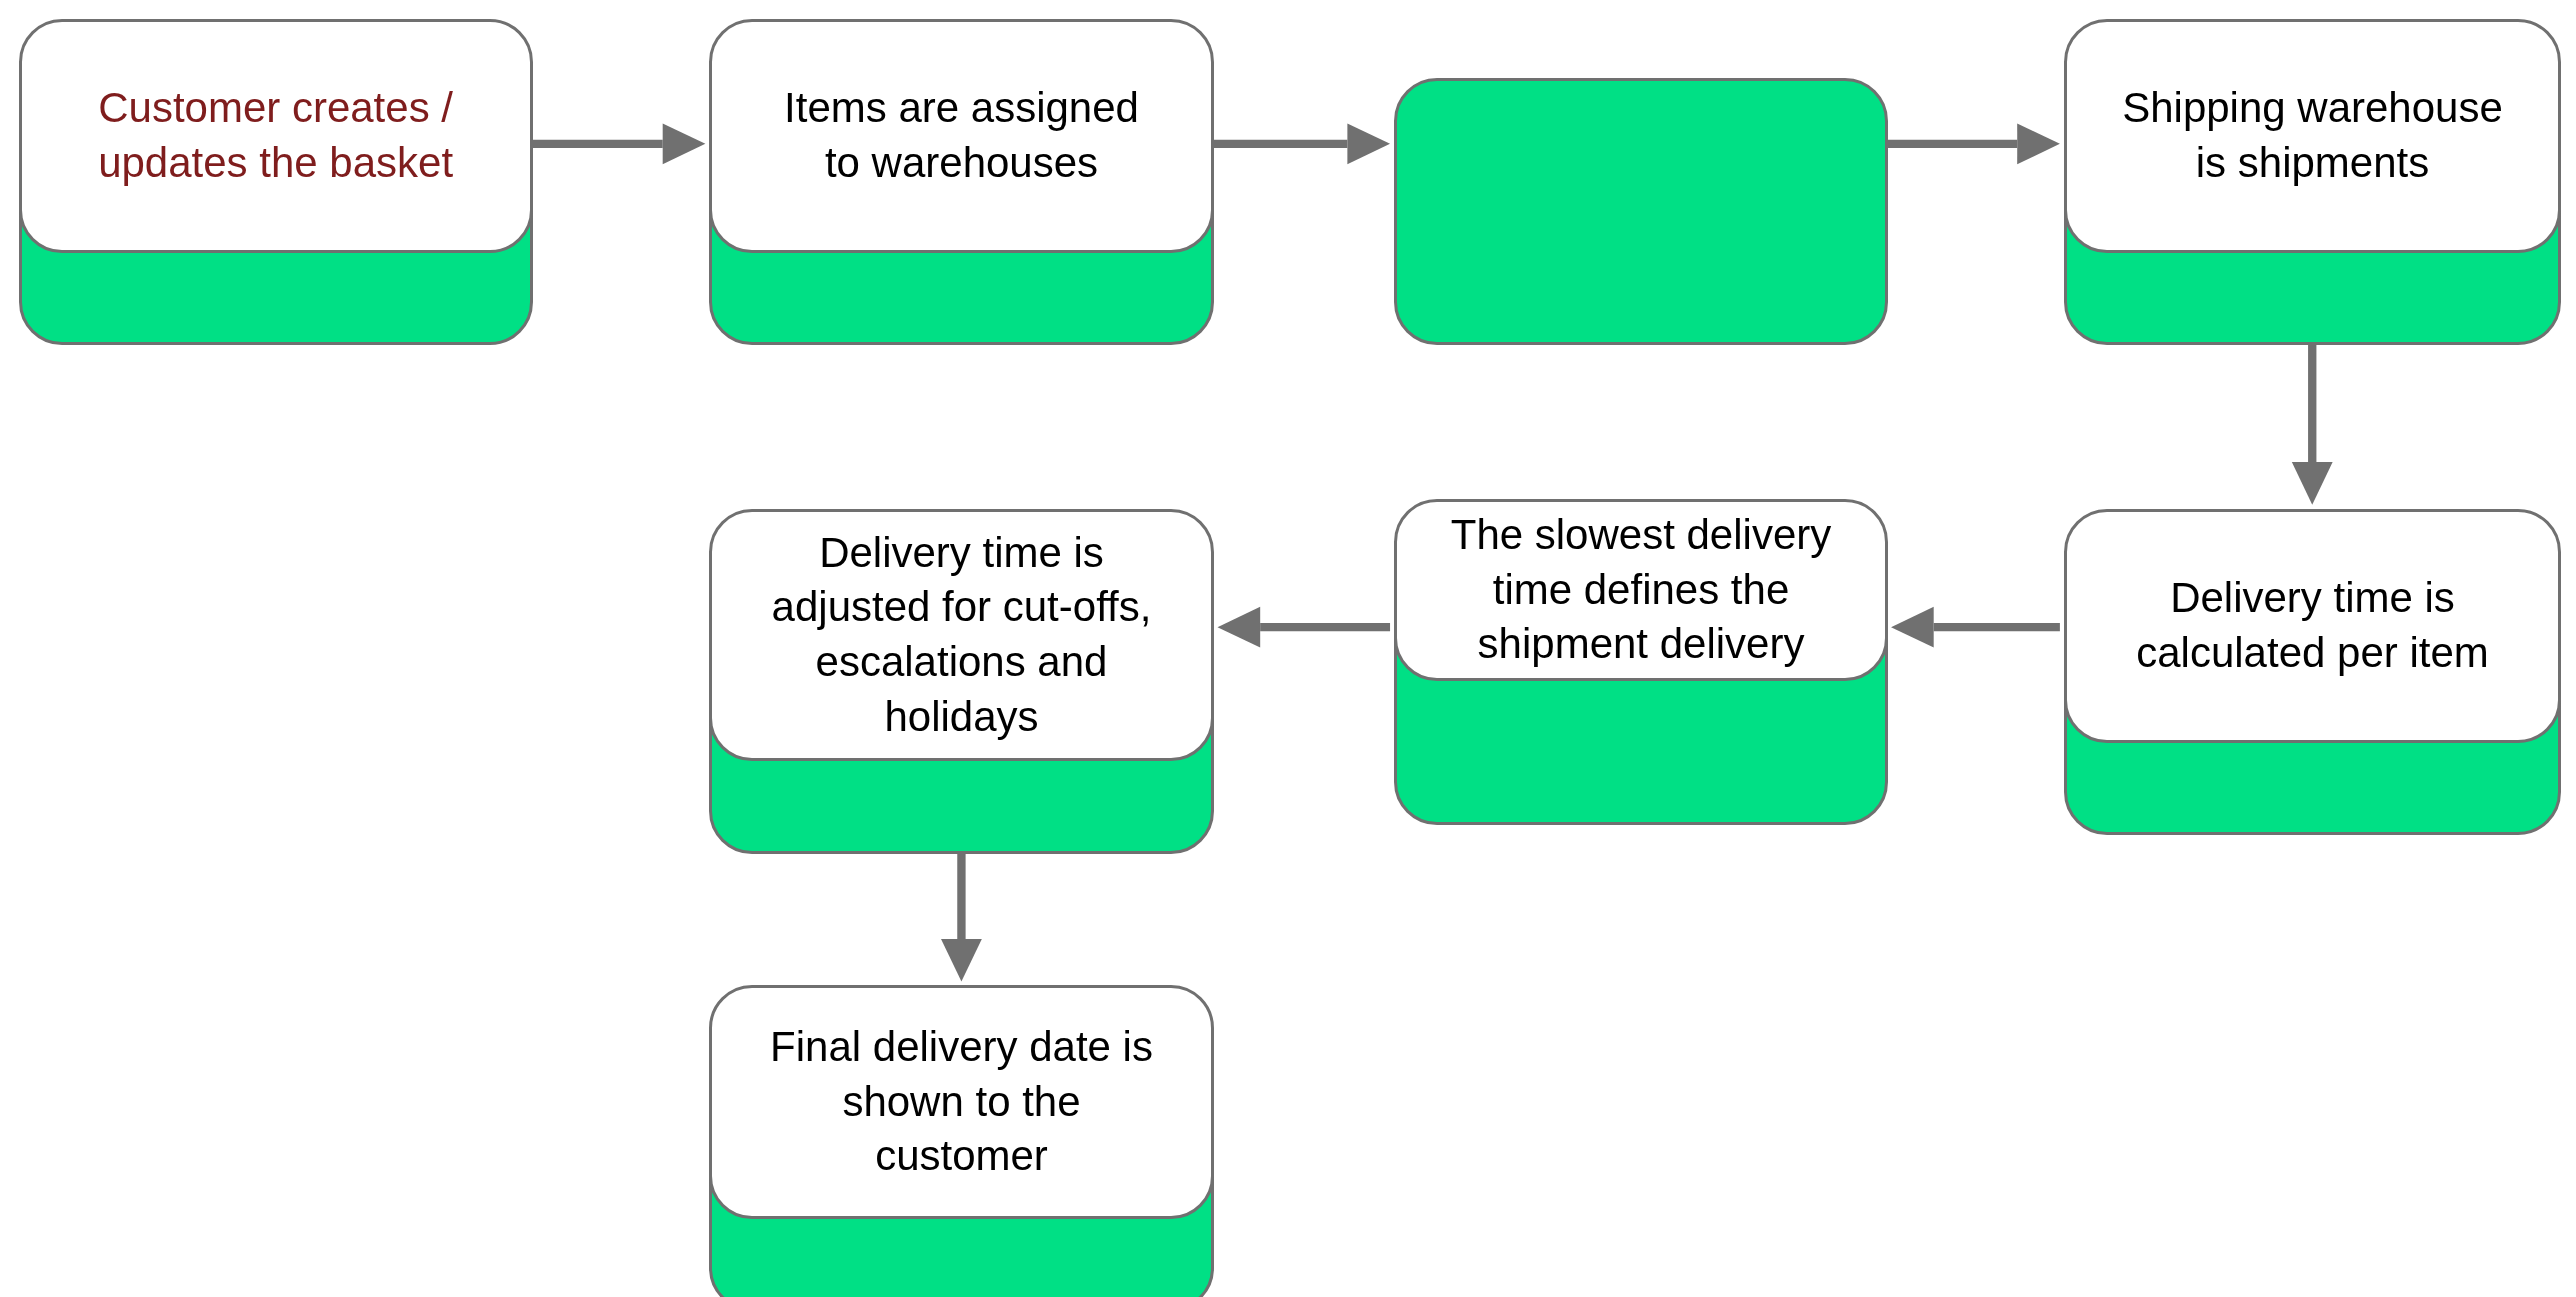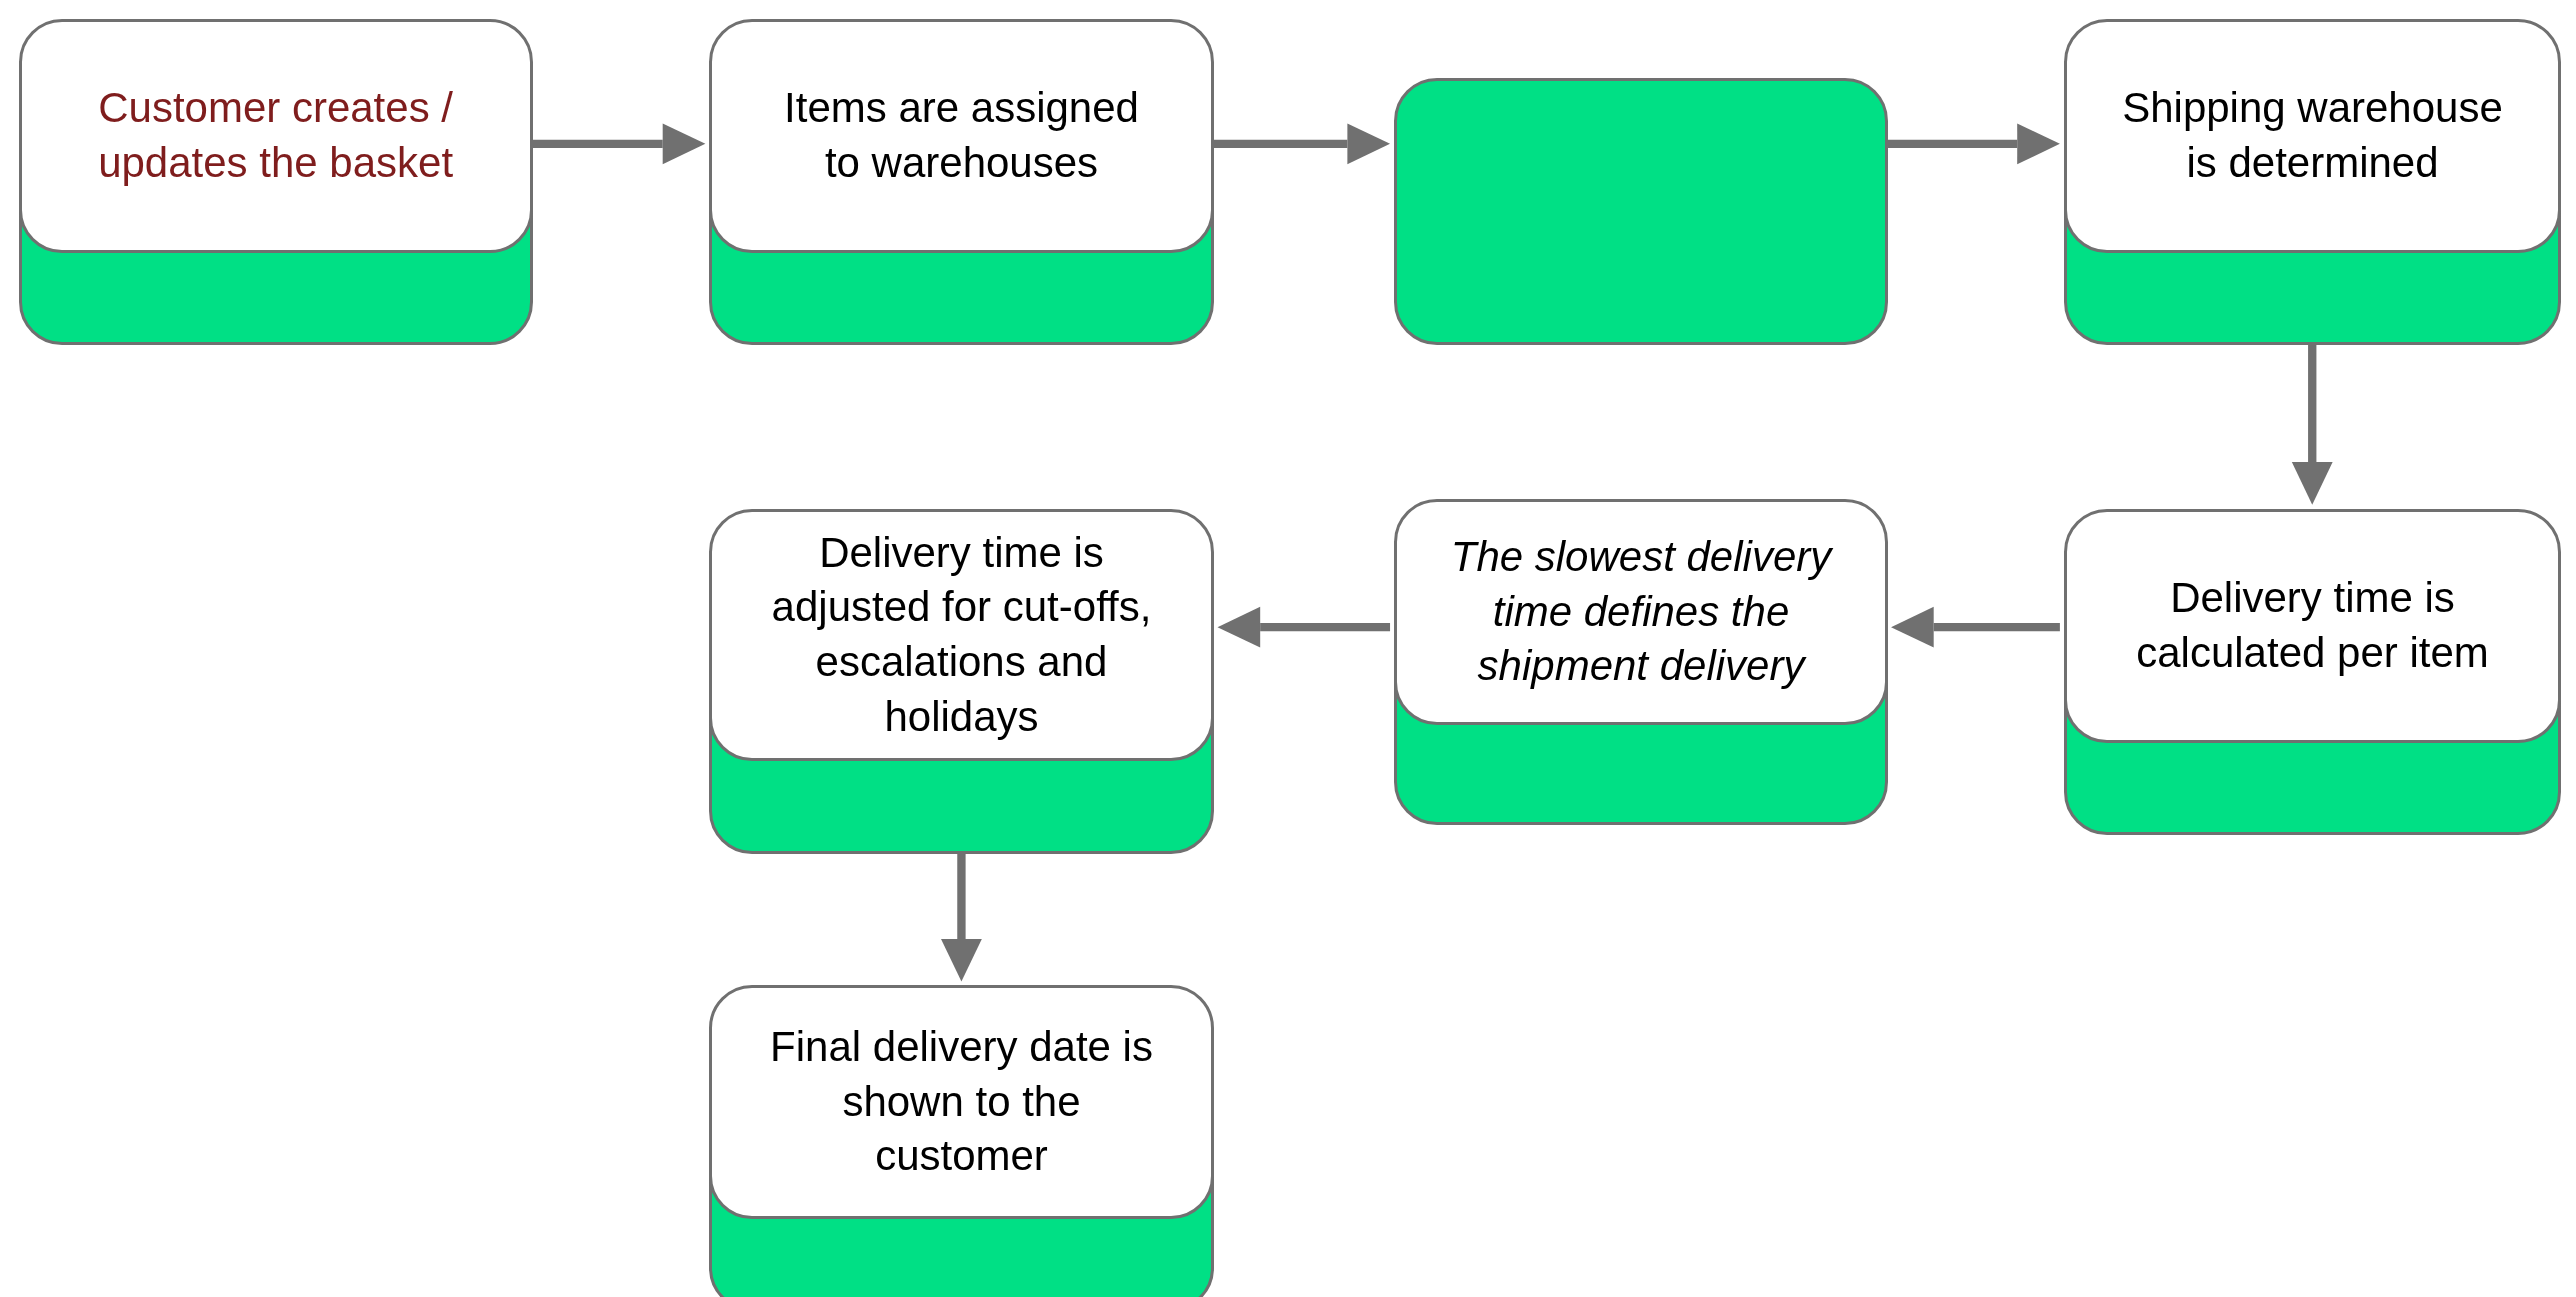--- a/index.html
+++ b/index.html
@@ -117,33 +117,33 @@
 to warehouses</span>
         </div>
       </div>
       <div class="node" style="left: 1394px; top: 18.6px; width: 494px; height: 327px;">
         <div class="shadow-slab" style="top: 59px; height: 267px; background: rgb(0, 224, 133); border-color: rgb(112, 112, 112);"></div>
       </div>
       <div class="node" style="left: 2064px; top: 18.6px; width: 497px; height: 327px;">
         <div class="shadow-slab" style="top: 59px; height: 267px; background: rgb(0, 224, 133); border-color: rgb(112, 112, 112);"></div>
         <div class="card" style="height: 234px; border-color: rgb(112, 112, 112);">
           <span class="card-label" style="color: rgb(0, 0, 0);">Shipping warehouse
-is determined</span>
+is shipments</span>
         </div>
       </div>
       <div class="node" style="left: 2064px; top: 509px; width: 497px; height: 327px;">
         <div class="shadow-slab" style="top: 59px; height: 267px; background: rgb(0, 224, 133); border-color: rgb(112, 112, 112);"></div>
         <div class="card" style="height: 234px; border-color: rgb(112, 112, 112);">
           <span class="card-label" style="color: rgb(0, 0, 0);">Delivery time is
 calculated per item</span>
         </div>
       </div>
       <div class="node" style="left: 1394px; top: 499px; width: 494px; height: 327px;">
         <div class="shadow-slab" style="top: 59px; height: 267px; background: rgb(0, 224, 133); border-color: rgb(112, 112, 112);"></div>
-        <div class="card" style="height: 226px; border-color: rgb(112, 112, 112); font-style: italic;">
+        <div class="card" style="height: 182px; border-color: rgb(112, 112, 112);">
           <span class="card-label" style="color: rgb(0, 0, 0);">The slowest delivery
 time defines the
 shipment delivery</span>
         </div>
       </div>
       <div class="node" style="left: 709px; top: 509px; width: 505px; height: 345px;">
         <div class="shadow-slab" style="top: 59px; height: 286px; background: rgb(0, 224, 133); border-color: rgb(112, 112, 112);"></div>
         <div class="card" style="height: 252px; border-color: rgb(112, 112, 112);">
           <span class="card-label" style="color: rgb(0, 0, 0);">Delivery time is
 adjusted for cut-offs,

